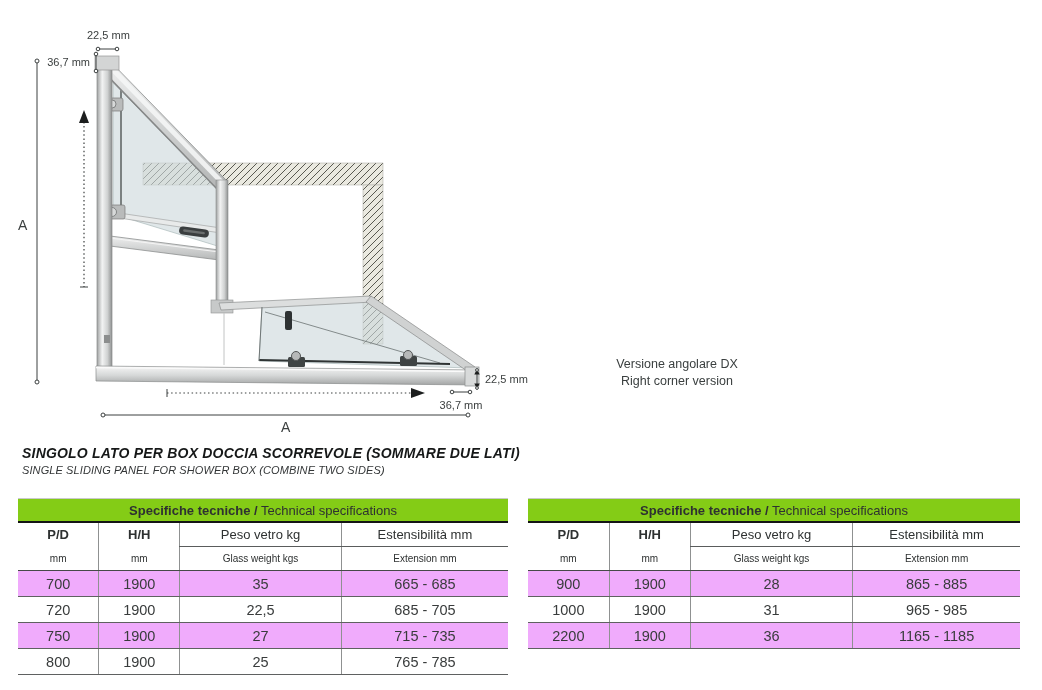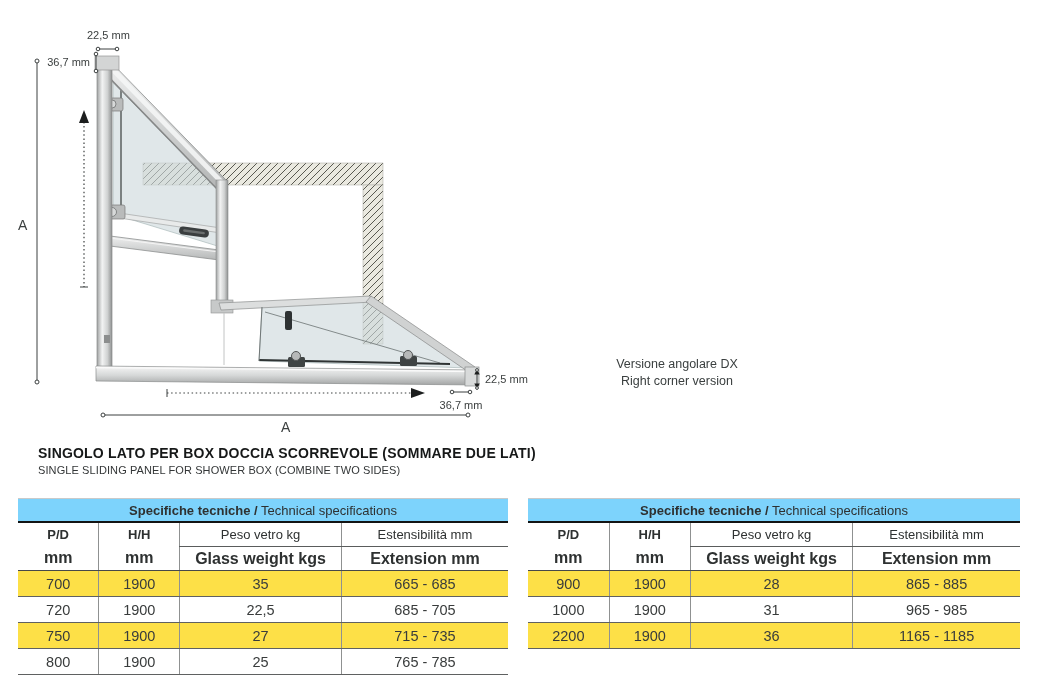--- a/index.html
+++ b/index.html
@@ -4,38 +4,38 @@
 <style>
   html,body{margin:0;padding:0;background:#fff;}
   .page{position:relative;width:1042px;height:690px;background:#ffffff;overflow:hidden;
         font-family:"Liberation Sans",sans-serif;color:#2e3131;}
   .diagram-wrap{position:absolute;left:0;top:0;width:1042px;height:445px;}
   svg text{font-family:"Liberation Sans",sans-serif;fill:#3c4040;}
   .dim-label{font-size:11px;}
   .axis-label{font-size:14px;}
   .caption{font-size:12.5px;fill:#3b4040;}
 
-  .heading{position:absolute;left:38px;top:444px;line-height:1.35;}
+  .heading{position:absolute;left:22px;top:444px;line-height:1.35;font-style:italic;}
   .heading .t1{font-size:14px;font-weight:bold;color:#161818;letter-spacing:.2px;}
   .heading .t2{font-size:11px;color:#333637;letter-spacing:.1px;}
 
   .spec-table{position:absolute;top:498px;border-collapse:collapse;table-layout:fixed;
               font-size:13px;color:#2e3131;}
   .spec-table.left{left:18px;width:490px;}
   .spec-table.right{left:528px;width:492px;}
   .spec-table th,.spec-table td{padding:0;text-align:center;font-weight:normal;}
-  .band-row th{background:#7dd3fc;height:22px;border-top:1px solid #c9caca;
+  .band-row th{background:#84cc16;height:22px;border-top:1px solid #c9caca;
                border-bottom:2.5px solid #131414;font-size:13px;}
   .band-row .b{font-weight:bold;}
   .h1 th{height:23px;font-size:13px;margin-top:37px;}
   .h1 th.bold{font-weight:bold;}
   .h1 th.split{border-bottom:1px solid #5a5c5c;}
-  .h2 th{height:23px;font-size:16px;border-bottom:1.5px solid #474949;font-weight:bold;}
+  .h2 th{height:23px;font-size:10px;border-bottom:1.5px solid #474949;}
   .spec-table td{height:25px;font-size:14.5px;color:#393c3c;border-bottom:1px solid #5f6161;}
-  .spec-table tr.alt td{background:#fde047;}
+  .spec-table tr.alt td{background:#f0abfc;}
   .spec-table th+th,.spec-table td+td{border-left:1px solid #8f9191;}
   .band-row th{border-left:none !important;}
 </style>
 </head>
 <body>
 
 <div class="page">
 
   <div class="diagram-wrap">
   <svg width="1042" height="445" viewBox="0 0 1042 445">

